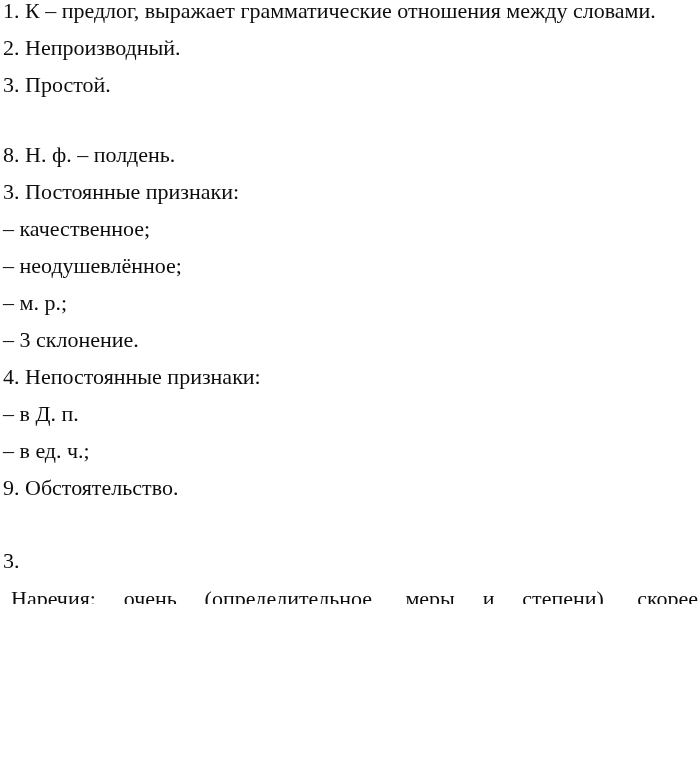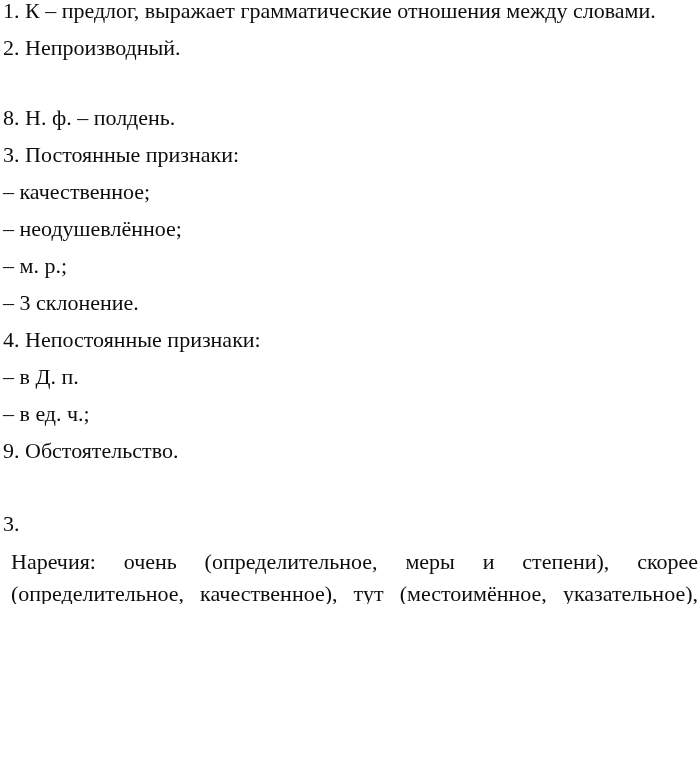--- a/index.html
+++ b/index.html
@@ -50,20 +50,21 @@
   }
 </style>
 </head>
 <body>
 
 <div class="page">
 
   <div class="lines block-a">
     <p>1. К – предлог, выражает грамматические отношения между словами.</p>
     <p>2. Непроизводный.</p>
+    <p>3. Простой.</p>
   </div>
 
   <div class="lines block-b">
     <p>8. Н. ф. – полдень.</p>
     <p>3. Постоянные признаки:</p>
     <p>– качественное;</p>
     <p>– неодушевлённое;</p>
     <p>– м. р.;</p>
     <p>– 3 склонение.</p>
     <p>4. Непостоянные признаки:</p>

